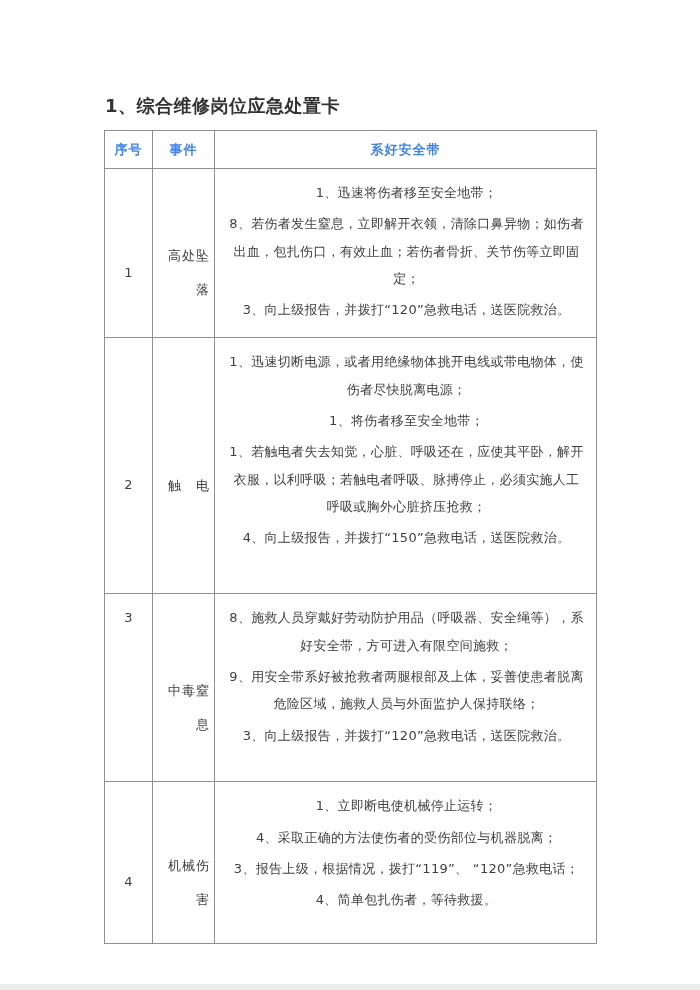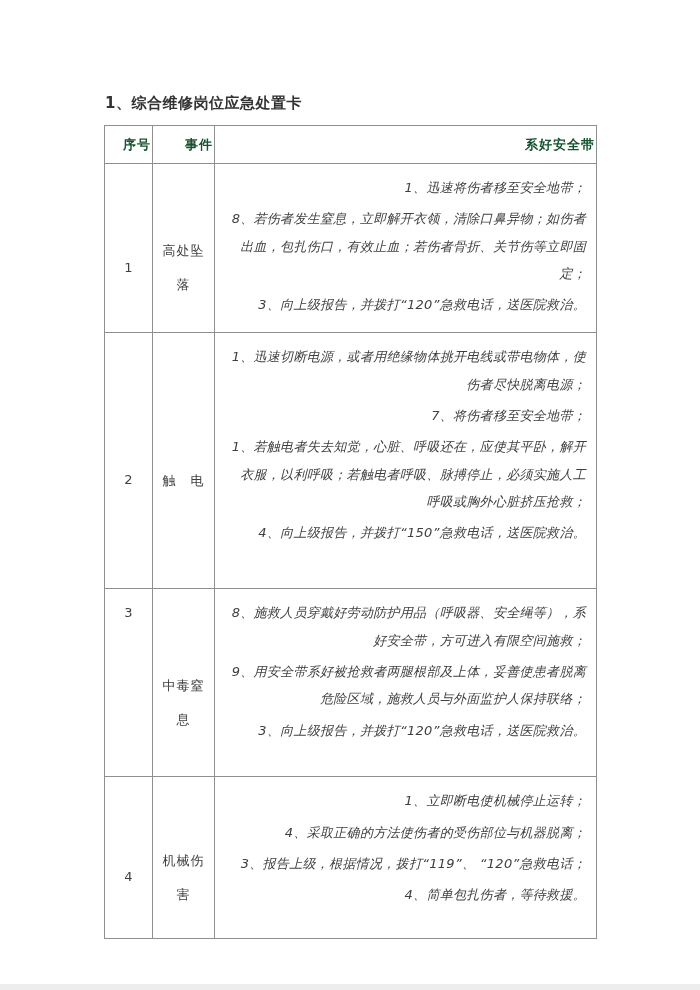--- a/index.html
+++ b/index.html
@@ -18,21 +18,21 @@
     background: #ffffff;
     overflow: hidden;
   }
   .doc {
     position: absolute;
     left: 104px;
     top: 94px;
     width: 492px;
   }
   .doc-title {
-    font-size: 15px;
+    font-size: 18px;
     font-weight: bold;
     color: #333333;
     margin: 0 0 12px 1px;
     letter-spacing: 0.5px;
   }
   table.card {
     border-collapse: collapse;
     width: 492px;
     table-layout: fixed;
   }
@@ -41,54 +41,53 @@
     font-size: 13px;
     color: #3f3f3f;
   }
   .col-no { width: 48px; }
   .col-event { width: 62px; }
   .col-measures { width: 382px; }
 
   .header-row { height: 38px; }
   .card th {
     font-weight: bold;
-    text-align: right;
+    text-align: center;
     vertical-align: middle;
-    color: #14532d;
+    color: #3b82f6;
     letter-spacing: 1px;
   }
 
   tr.r1 { height: 145px; }
   tr.r2 { height: 256px; }
   tr.r3 { height: 188px; }
   tr.r4 { height: 162px; }
 
   td.no {
     text-align: center;
     vertical-align: middle;
     padding-top: 40px;
     line-height: 28px;
   }
   td.no.top {
     vertical-align: top;
     padding-top: 10px;
   }
   td.event {
-    text-align: center;
+    text-align: right;
     vertical-align: middle;
     padding: 40px 4px 0 4px;
     white-space: pre-line;
     line-height: 2.6;
     letter-spacing: 1px;
   }
   td.measures {
     vertical-align: top;
     padding: 6px 10px 10px 12px;
-    text-align: right;
-    font-style: italic;
+    text-align: center;
   }
   td.measures p {
     margin: 4px 0;
     line-height: 2.1;
     letter-spacing: 0.3px;
   }
 </style>
 </head>
 <body>
 
@@ -120,21 +119,21 @@
             <p>8、若伤者发生窒息，立即解开衣领，清除口鼻异物；如伤者出血，包扎伤口，有效止血；若伤者骨折、关节伤等立即固定；</p>
             <p>3、向上级报告，并拨打“120”急救电话，送医院救治。</p>
           </td>
         </tr>
 
         <tr class="r2">
           <td class="no">2</td>
           <td class="event">触　电</td>
           <td class="measures">
             <p>1、迅速切断电源，或者用绝缘物体挑开电线或带电物体，使伤者尽快脱离电源；</p>
-            <p>7、将伤者移至安全地带；</p>
+            <p>1、将伤者移至安全地带；</p>
             <p>1、若触电者失去知觉，心脏、呼吸还在，应使其平卧，解开衣服，以利呼吸；若触电者呼吸、脉搏停止，必须实施人工呼吸或胸外心脏挤压抢救；</p>
             <p>4、向上级报告，并拨打“150”急救电话，送医院救治。</p>
           </td>
         </tr>
 
         <tr class="r3">
           <td class="no top">3</td>
           <td class="event">中毒窒
 息</td>
           <td class="measures">

